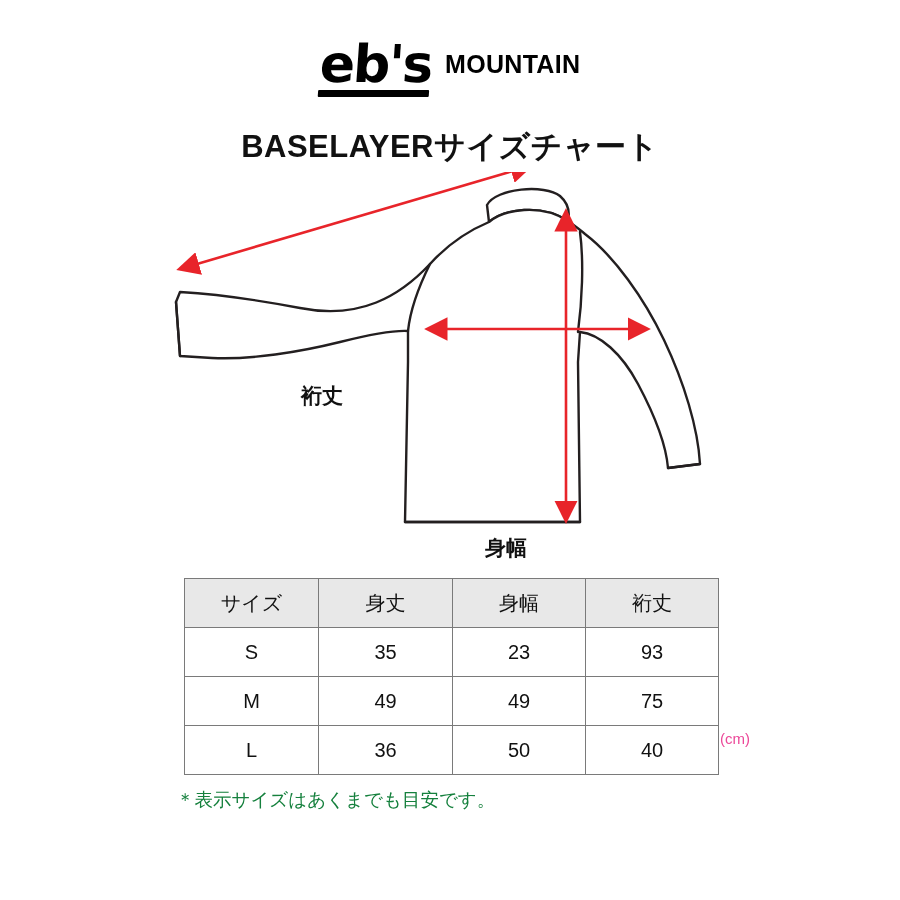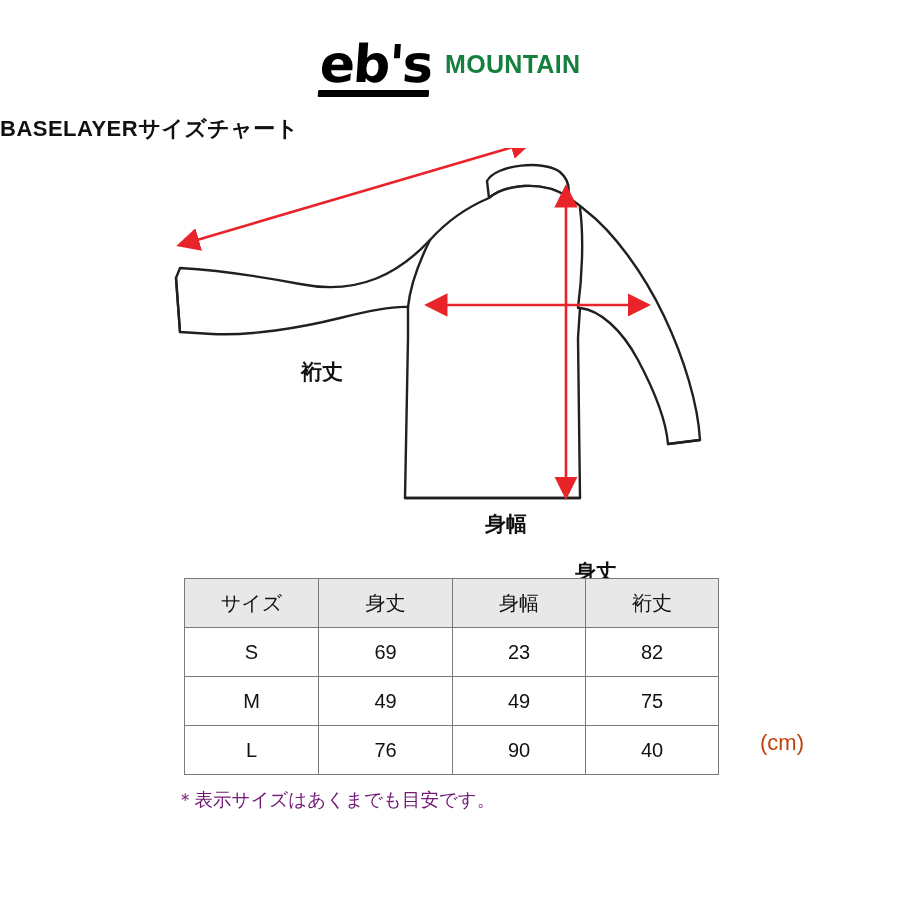--- a/index.html
+++ b/index.html
@@ -42,29 +42,30 @@
     bottom: -7px;
     height: 7px;
     background: #000;
     border-radius: 1px;
   }
   .logo-text {
     font-size: 25px;
     font-weight: 700;
     line-height: 1.08;
     letter-spacing: 0.3px;
-    color: #15803d;
+    color: #000000;
     font-family: "Liberation Sans", sans-serif;
   }
 
   
   .chart-title {
-    font-size: 22px;
-    font-weight: 700;
-    margin-top: 24px;
+    text-align: center;
+    font-size: 31px;
+    font-weight: 700;
+    margin-top: 36px;
     letter-spacing: 0.5px;
     color: #111;
   }
 
   
   .diagram {
     position: relative;
     width: 900px;
     height: 390px;
     margin-top: 4px;
@@ -112,34 +113,34 @@
     background: #e8e8e8;
     font-weight: 400;
   }
   table.size-table col.c0 { width: 134px; }
   table.size-table col.c1 { width: 134px; }
   table.size-table col.c2 { width: 133px; }
   table.size-table col.c3 { width: 133px; }
 
   .unit-note {
     position: absolute;
-    left: 760px;
+    left: 720px;
     top: 730px;
-    font-size: 22px;
-    color: #c2410c;
+    font-size: 15px;
+    color: #ec4899;
   }
 
   
   .notes {
     position: absolute;
     left: 176px;
     top: 786px;
     font-size: 18.5px;
     line-height: 1.55;
-    color: #701a75;
+    color: #15803d;
   }
   .notes div { white-space: nowrap; }
 </style>
 </head>
 <body>
 
 <div class="logo-row">
   <div class="logo-mark">eb's</div>
   <div class="logo-text">
     <div>MOUNTAIN</div>
@@ -221,34 +222,34 @@
       <tr>
         <th>サイズ</th>
         <th>身丈</th>
         <th>身幅</th>
         <th>裄丈</th>
       </tr>
     </thead>
     <tbody>
       <tr>
         <td>S</td>
-        <td>69</td>
+        <td>35</td>
         <td>23</td>
-        <td>82</td>
+        <td>93</td>
       </tr>
       <tr>
         <td>M</td>
         <td>49</td>
         <td>49</td>
         <td>75</td>
       </tr>
       <tr>
         <td>L</td>
-        <td>76</td>
-        <td>90</td>
+        <td>36</td>
+        <td>50</td>
         <td>40</td>
       </tr>
     </tbody>
   </table>
 </div>
 
 <div class="unit-note">(cm)</div>
 
 <div class="notes">
   <div>＊表示サイズはあくまでも目安です。</div>

